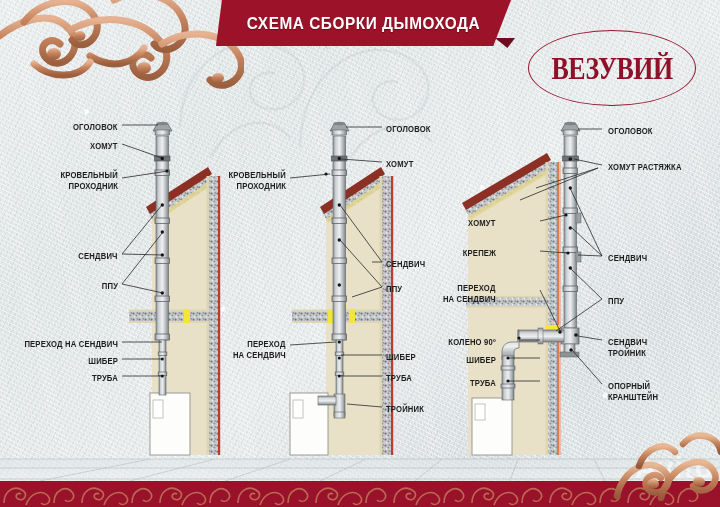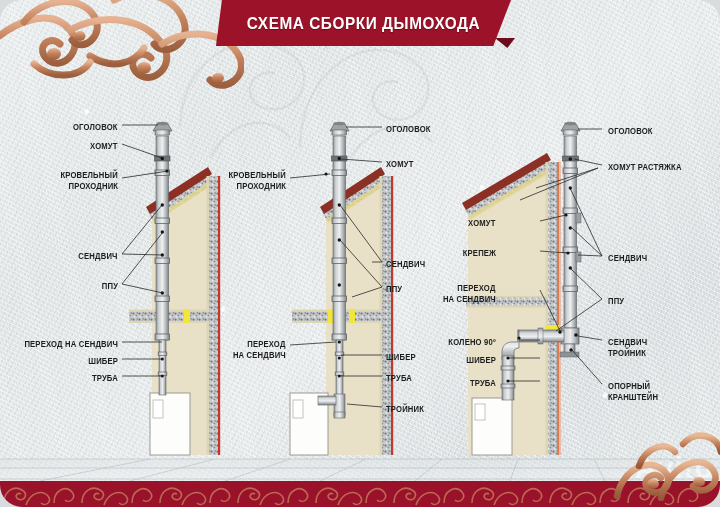--- a/index.html
+++ b/index.html
@@ -12,21 +12,20 @@
   #stage{
     position:relative;width:720px;height:507px;overflow:hidden;
     background:
       radial-gradient(circle at 12% 22%, rgba(255,255,255,.85) 0 2px, rgba(0,0,0,0) 3px),
       radial-gradient(circle at 31% 61%, rgba(255,255,255,.8) 0 2px, rgba(0,0,0,0) 3px),
       radial-gradient(circle at 67% 37%, rgba(255,255,255,.8) 0 2px, rgba(0,0,0,0) 3px),
       radial-gradient(circle at 84% 78%, rgba(255,255,255,.8) 0 2px, rgba(0,0,0,0) 3px),
       radial-gradient(circle at 47% 88%, rgba(0,0,0,.05) 0 2px, rgba(0,0,0,0) 3px),
       radial-gradient(circle at 22% 47%, rgba(0,0,0,.05) 0 2px, rgba(0,0,0,0) 3px),
       linear-gradient(140deg,#e9edee 0%,#dfe4e5 28%,#e7ebec 55%,#d9dee0 78%,#e4e9ea 100%);
-    border-radius: 22px;
   }
   
   .plaster{
     position:absolute;inset:0;
     background-image:
       repeating-linear-gradient(27deg, rgba(255,255,255,.55) 0 1px, rgba(0,0,0,0) 1px 4px),
       repeating-linear-gradient(-63deg, rgba(120,130,135,.12) 0 1px, rgba(0,0,0,0) 1px 5px),
       repeating-linear-gradient(83deg, rgba(255,255,255,.3) 0 1px, rgba(0,0,0,0) 1px 3px);
     opacity:.9;pointer-events:none;
   }
@@ -125,20 +124,23 @@
       <ellipse cx="224" cy="86" rx="6" ry="5"></ellipse>
       <ellipse cx="86" cy="44" rx="5.5" ry="5"></ellipse>
     </g>
   </svg>
 
   <div class="ribbon-tail"></div>
   <div class="ribbon">
     <span>СХЕМА СБОРКИ ДЫМОХОДА</span>
   </div>
 
+  <div class="logo">
+    <div class="logo-text">ВЕЗУВИЙ</div>
+  </div>
 
   <svg class="diagram" viewBox="0 0 720 507">
     <defs>
       <linearGradient id="pipeG" x1="0" y1="0" x2="1" y2="0">
         <stop offset="0%" stop-color="#8d9194"></stop>
         <stop offset="22%" stop-color="#cfd2d4"></stop>
         <stop offset="52%" stop-color="#eceeef"></stop>
         <stop offset="78%" stop-color="#b6babd"></stop>
         <stop offset="100%" stop-color="#7e8386"></stop>
       </linearGradient>

